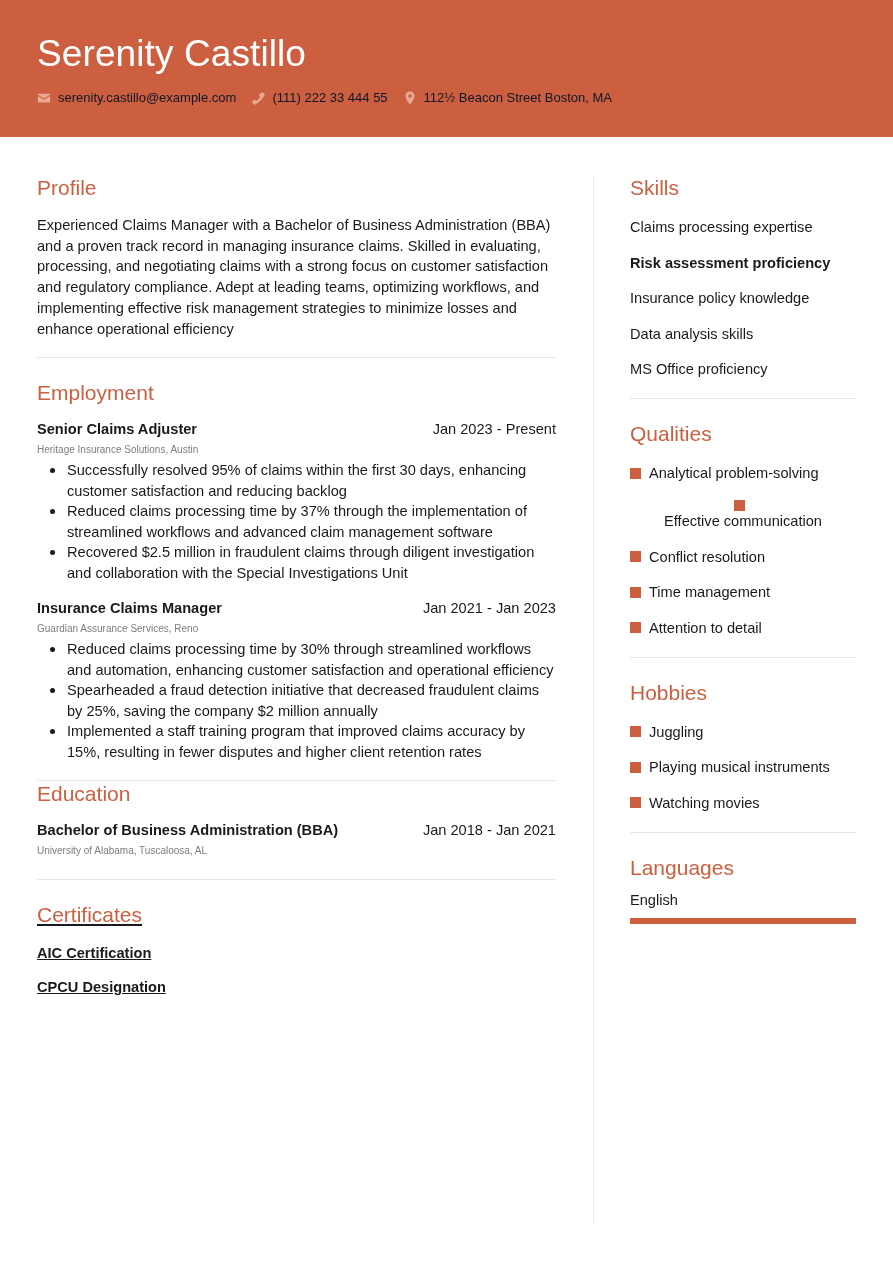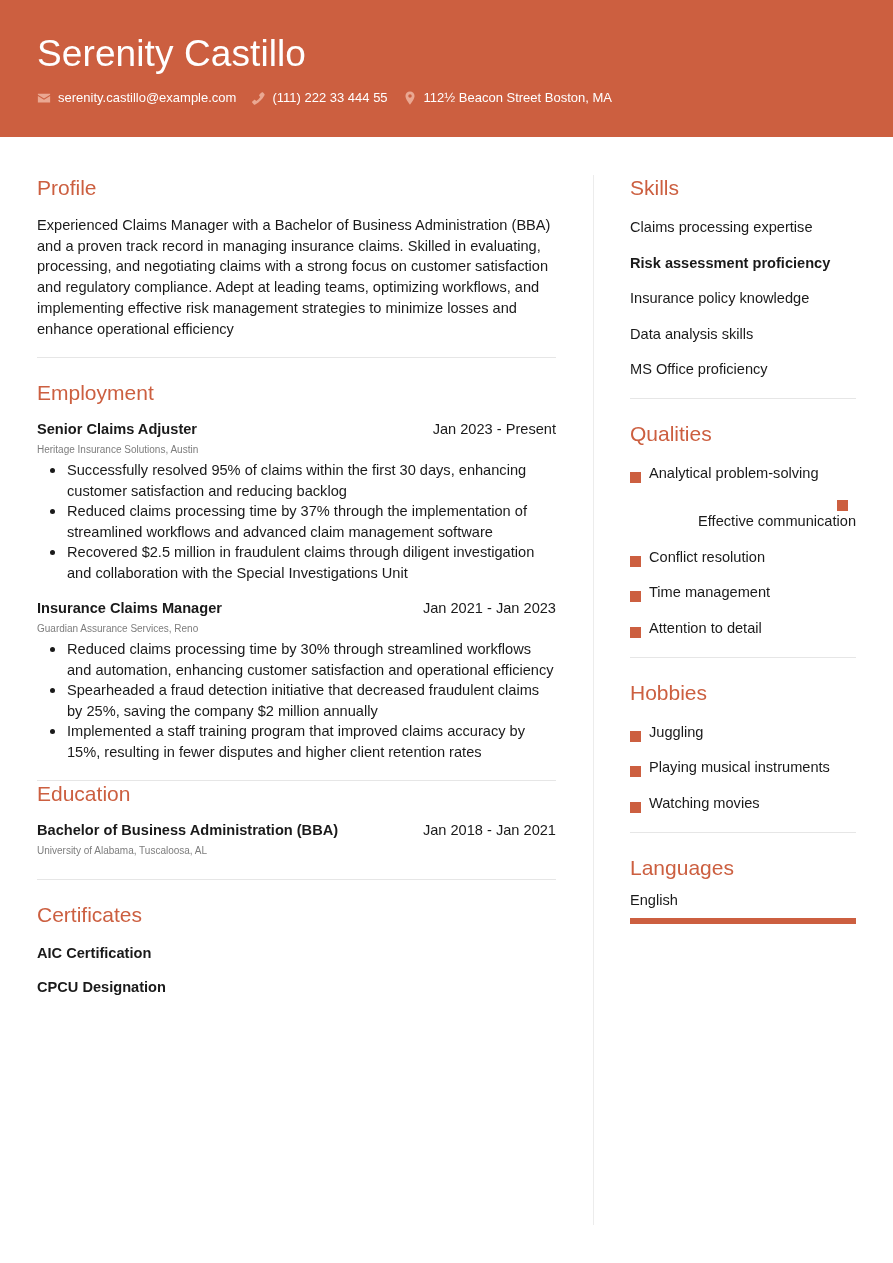--- a/index.html
+++ b/index.html
@@ -1,21 +1,21 @@
 <!DOCTYPE html>
 <html><head>
 <meta charset="utf-8">
 <style>
   * { box-sizing: border-box; margin: 0; padding: 0; }
   html, body { width: 893px; height: 1263px; background: #ffffff; }
   body { font-family: "Liberation Sans", sans-serif; color: #1a1a1a; position: relative; overflow: hidden; }
 
   .header { position: absolute; left: 0; top: 0; width: 893px; height: 137px; background: #cc5f40; }
   .name { position: absolute; left: 37px; top: 33px; font-size: 37px; color: #ffffff; font-weight: normal; letter-spacing: 0.1px; }
-  .contacts { position: absolute; left: 37px; top: 90px; display: flex; align-items: center; font-size: 13px; color: #ffffff; }
+  .contacts { position: absolute; left: 37px; top: 90px; display: flex; align-items: center; font-size: 13px; color: #0f172a; }
   .contact { display: flex; align-items: center; margin-right: 15px; }
   .contact .ico { width: 14px; height: 14px; margin-right: 7px; display: inline-flex; align-items: center; justify-content: center; }
   .contact .ico svg { width: 14px; height: 14px; fill: #eaa892; }
 
   .divider-v { position: absolute; left: 593px; top: 175px; width: 1px; height: 1050px; background: #ececec; }
 
   .left { position: absolute; left: 37px; top: 175px; width: 519px; }
   .right { position: absolute; left: 630px; top: 175px; width: 226px; }
 
   .section-title { font-size: 21px; color: #cc5f40; font-weight: normal; line-height: 26px; }
@@ -28,21 +28,21 @@
   .job-head { display: flex; justify-content: space-between; font-size: 14.6px; line-height: 20.5px; }
   .job-title { font-weight: bold; }
   .job-sub { font-size: 10px; line-height: 20.5px; color: #7d7d7d; }
   .bullets { list-style: none; margin-left: 0; }
   .bullets li { position: relative; padding-left: 30px; font-size: 14.6px; line-height: 20.5px; }
   .bullets li::before { content: ""; position: absolute; left: 13px; top: 8px; width: 5px; height: 5px; border-radius: 50%; background: #1a1a1a; }
 
   .cert { font-weight: bold; font-size: 14.6px; line-height: 20px; }
 
   .skill { font-size: 14.6px; line-height: 20px; color: #1a1a1a; }
-  .sq-item { display: flex; align-items: flex-end; font-size: 14.6px; line-height: 20px; }
+  .sq-item { display: flex; align-items: center; font-size: 14.6px; line-height: 20px; }
   .sq { width: 11px; height: 11px; background: #cc5f40; margin-right: 8px; flex: none; }
 
   .lang-bar { margin-top: 8px; height: 6px; background: #f0d7cf; width: 226px; position: relative; }
   .lang-fill { position: absolute; left: 0; top: 0; height: 6px; background: #cc5f40; }
 </style>
 </head>
 <body>
 
 <div class="header">
   <h1 class="name">Serenity Castillo</h1>
@@ -120,21 +120,21 @@
     <div class="job" style="margin-top:13px;">
       <div class="job-head">
         <span class="job-title">Bachelor of Business Administration (BBA)</span>
         <span>Jan 2018 - Jan 2021</span>
       </div>
       <div class="job-sub">University of Alabama, Tuscaloosa, AL</div>
     </div>
     <div class="hr" style="margin-top:18px;"></div>
   </section>
 
-  <section class="section" style="margin-top:22px;">
+  <section class="section" style="margin-top:22px;text-decoration:underline;">
     <h2 class="section-title">Certificates</h2>
     <div class="cert" style="margin-top:15px;">AIC Certification</div>
     <div class="cert" style="margin-top:14px;">CPCU Designation</div>
   </section>
 </div>
 
 <div class="right">
 
   <section>
     <h2 class="section-title">Skills</h2>

